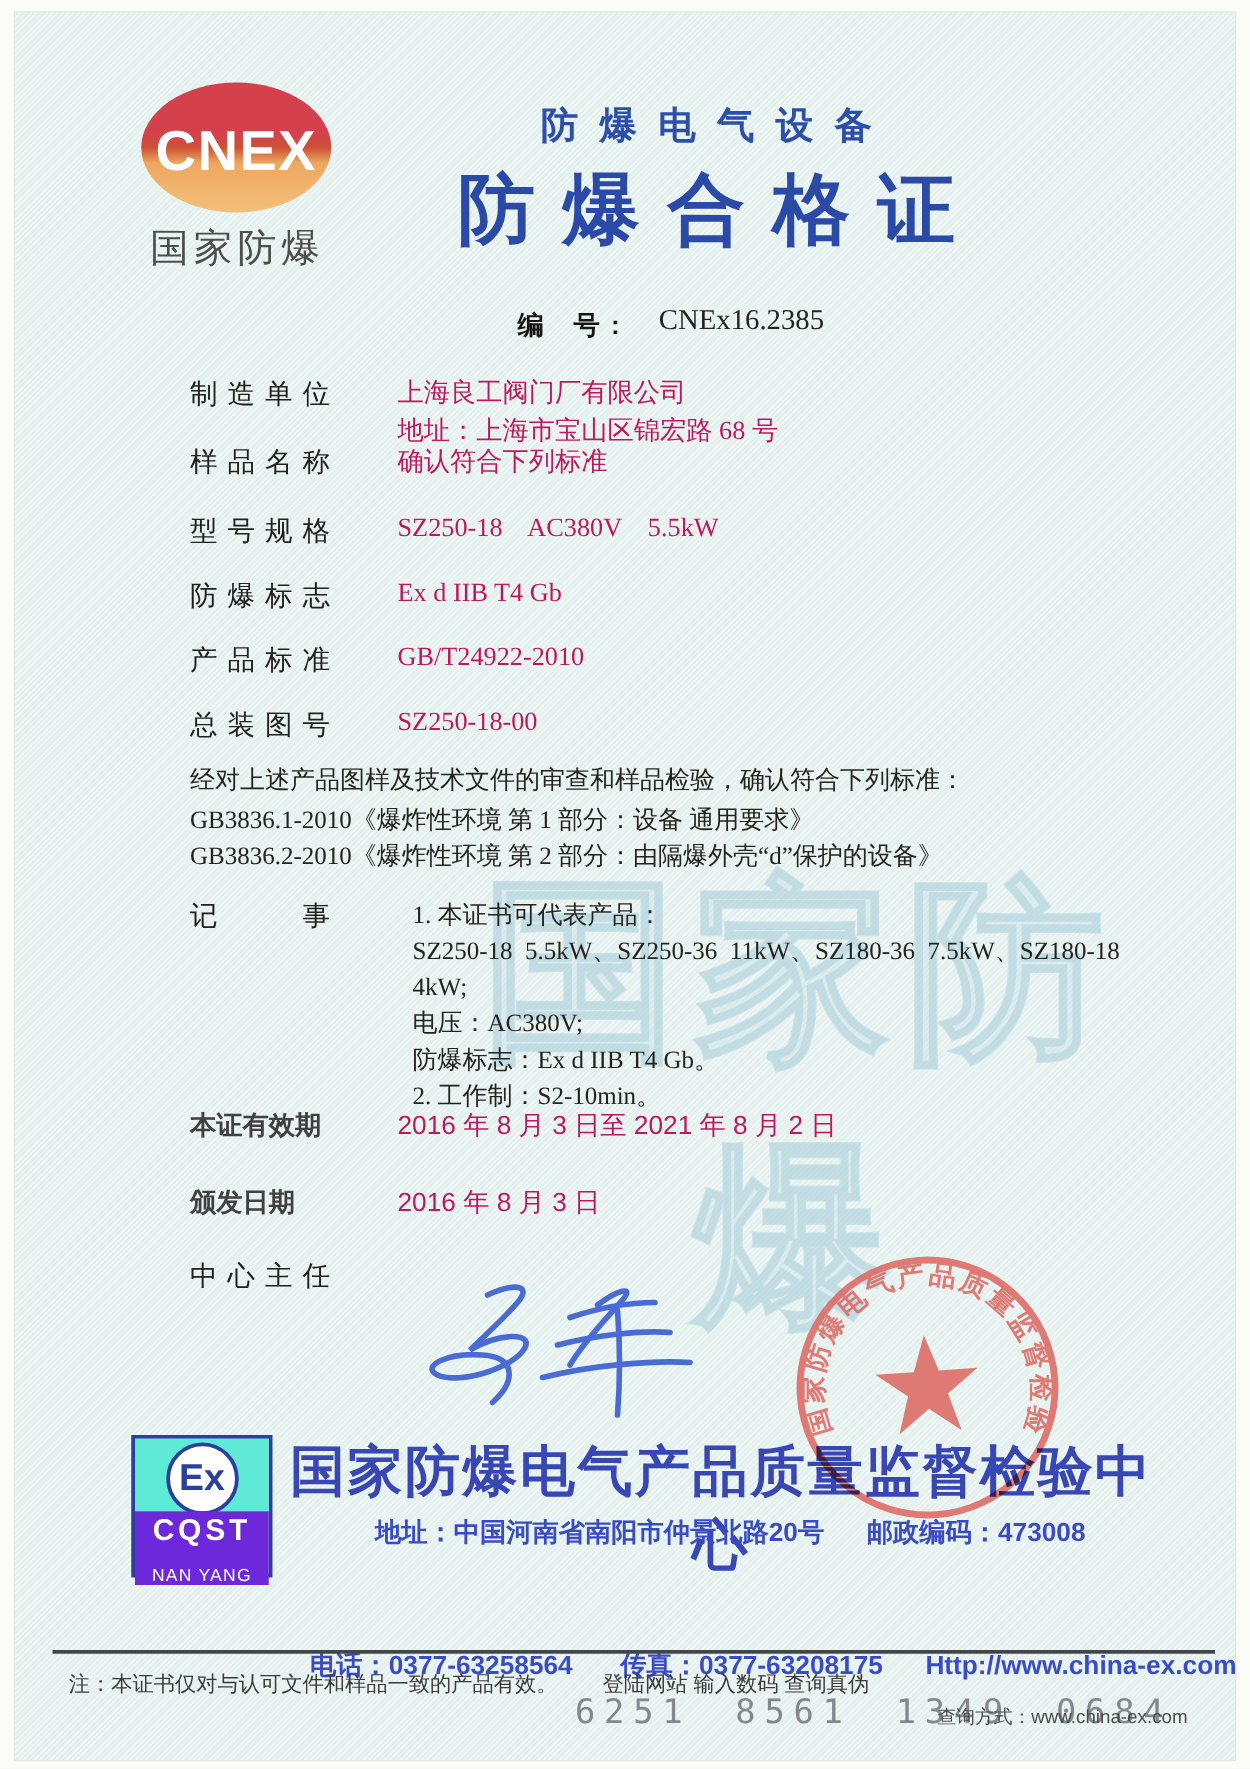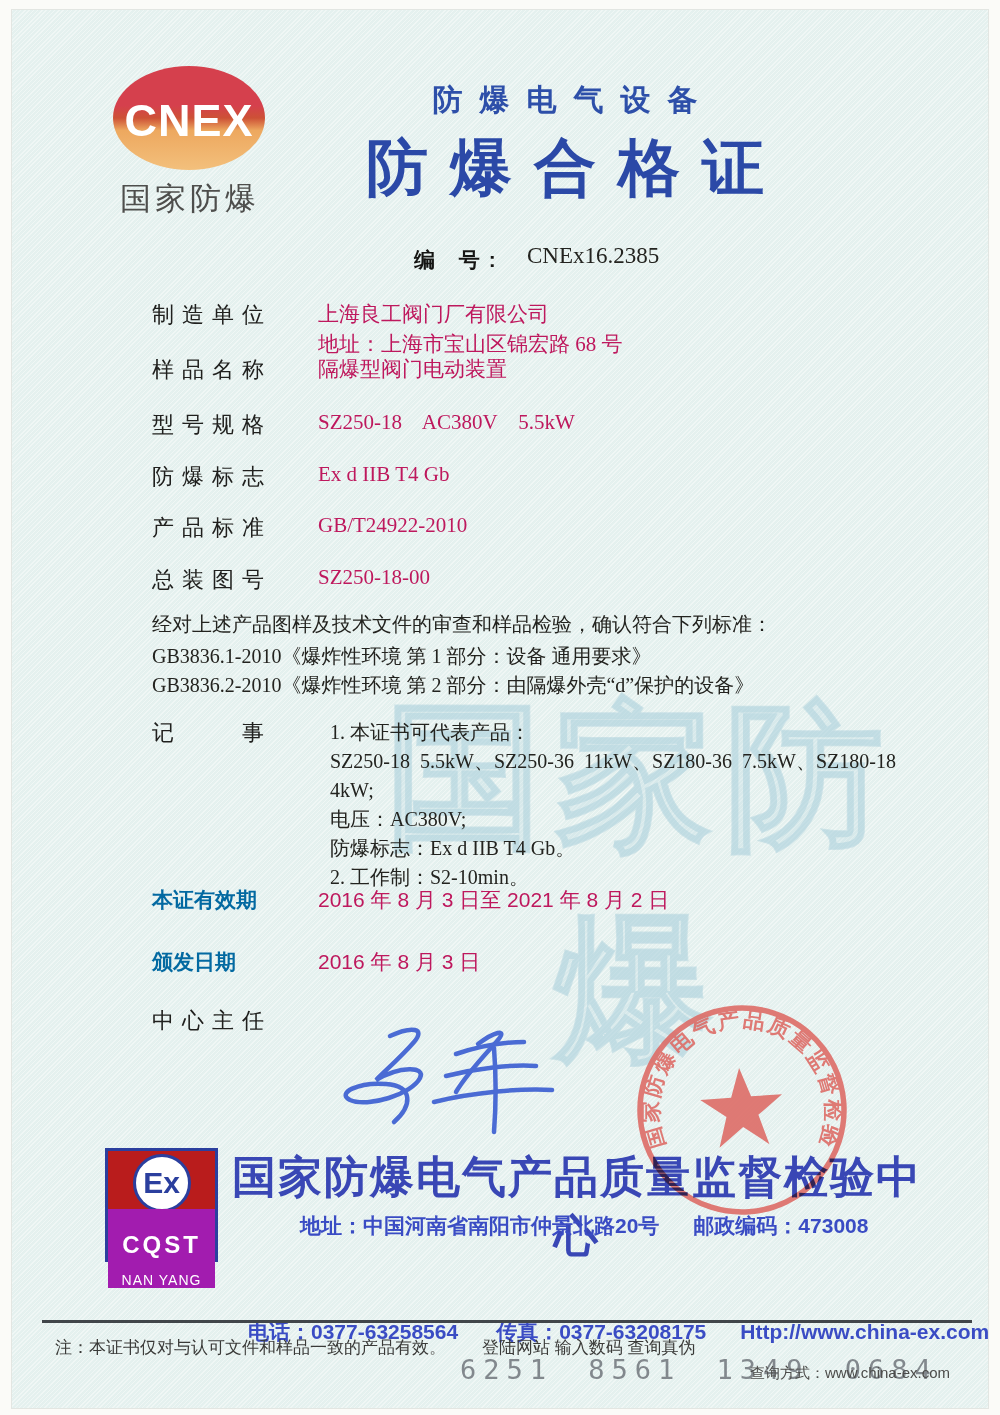--- a/index.html
+++ b/index.html
@@ -39,21 +39,21 @@
   }
   .title-big{
     left:290px;top:126px;width:550px;text-align:center;
     font-size:62px;font-weight:bold;color:#2b49a7;letter-spacing:22px;text-indent:22px;
   }
   .certno-label{left:414px;top:246px;font-size:21px;font-weight:bold;color:#151513;letter-spacing:9px;font-family:"Liberation Sans",sans-serif;}
   .certno-value{left:527px;top:243px;font-size:23px;color:#23231f;}
   
   .flabel{left:152px;width:112px;font-size:22px;color:#20201e;
     text-align:justify;text-align-last:justify;}
-  .flabel5{left:152px;font-size:21px;color:#0369a1;font-family:Liberation Mono, monospace;}
+  .flabel5{left:152px;font-size:21px;color:#404040;font-family:Liberation Mono, monospace;}
   .fval{left:318px;font-size:21px;color:#be185d;white-space:pre;}
   .std{left:152px;width:740px;font-size:20px;color:#23231f;line-height:31px;white-space:pre-wrap;}
   .noteline{font-size:20px;color:#23231f;line-height:29px;white-space:pre;}
   .datesans{font-family:"Liberation Sans",sans-serif;}
   
   .watermark{
     left:320px;top:672px;width:640px;text-align:center;
     font-size:158px;letter-spacing:12px;font-weight:bold;
     color:rgba(176,211,226,0.26);
     -webkit-text-stroke:2px rgba(158,199,216,0.40);
@@ -61,28 +61,28 @@
   }
   .content{z-index:1;}
   
   .signature{left:328px;top:1014px;z-index:2;}
   .seal{left:626px;top:994px;z-index:3;mix-blend-mode:multiply;opacity:.9;}
   
   .exlogo{
     left:105px;top:1148px;width:113px;height:114px;border:3px solid #2b3f9e;
     background:#ffffff;box-sizing:border-box;display:flex;flex-direction:column;
   }
-  .exlogo-top{height:58px;display:flex;align-items:center;justify-content:center;background:#b91c1c;}
+  .exlogo-top{height:58px;display:flex;align-items:center;justify-content:center;background:#5eead4;}
   .exlogo-circle{
     width:58px;height:58px;border:3px solid #2b3f9e;border-radius:50%;box-sizing:border-box;
     display:flex;align-items:center;justify-content:center;margin-top:6px;background:#fff;
     font-family:"Liberation Sans",sans-serif;font-weight:bold;font-size:30px;color:#2b3f9e;
   }
-  .exlogo-bottom{flex:1;background:#a21caf;color:#fff;text-align:center;
-    font-family:"Liberation Sans",sans-serif;line-height:1.05;padding-top:23px;}
+  .exlogo-bottom{flex:1;background:#6d28d9;color:#fff;text-align:center;
+    font-family:"Liberation Sans",sans-serif;line-height:1.05;padding-top:3px;}
   .exlogo-cqst{font-size:24px;font-weight:bold;letter-spacing:3px;}
   .exlogo-ny{font-size:14px;letter-spacing:1px;margin-top:16px;}
   .center-name{
     left:232px;top:1148px;width:690px;text-align:center;
     font-size:44px;font-weight:bold;color:#3947b5;letter-spacing:2px;
   }
   .footer-line{font-family:"Liberation Sans",sans-serif;font-weight:bold;color:#3a4cc4;font-size:21px;white-space:pre;}
   .addr-line{left:300px;top:1212px;}
   .phone-line{left:248px;top:1318px;}
   .divider{left:42px;top:1320px;width:930px;height:3px;background:#41464a;}
@@ -112,21 +112,21 @@
   <div class="abs title-small">防爆电气设备</div>
   <div class="abs title-big">防爆合格证</div>
   <div class="abs certno-label">编 号:</div>
   <div class="abs certno-value">CNEx16.2385</div>
 
   <div class="abs flabel" style="top:300px">制造单位</div>
   <div class="abs fval" style="top:300px">上海良工阀门厂有限公司</div>
   <div class="abs fval" style="top:330px">地址：上海市宝山区锦宏路 68 号</div>
 
   <div class="abs flabel" style="top:355px">样品名称</div>
-  <div class="abs fval" style="top:355px">隔爆型阀门电动装置</div>
+  <div class="abs fval" style="top:355px">确认符合下列标准</div>
 
   <div class="abs flabel" style="top:410px">型号规格</div>
   <div class="abs fval" style="top:410px">SZ250-18    AC380V    5.5kW</div>
 
   <div class="abs flabel" style="top:462px">防爆标志</div>
   <div class="abs fval" style="top:462px">Ex d IIB T4 Gb</div>
 
   <div class="abs flabel" style="top:513px">产品标准</div>
   <div class="abs fval" style="top:513px">GB/T24922-2010</div>
 

